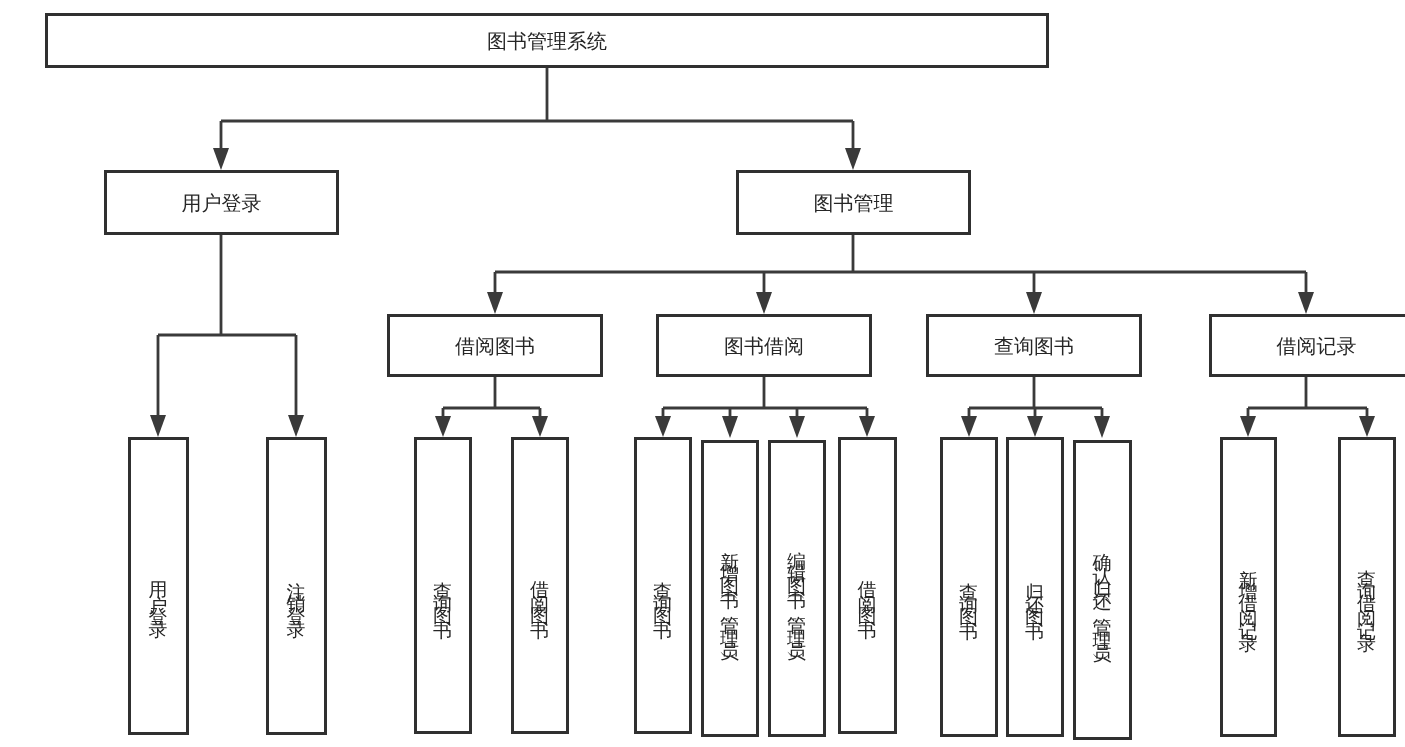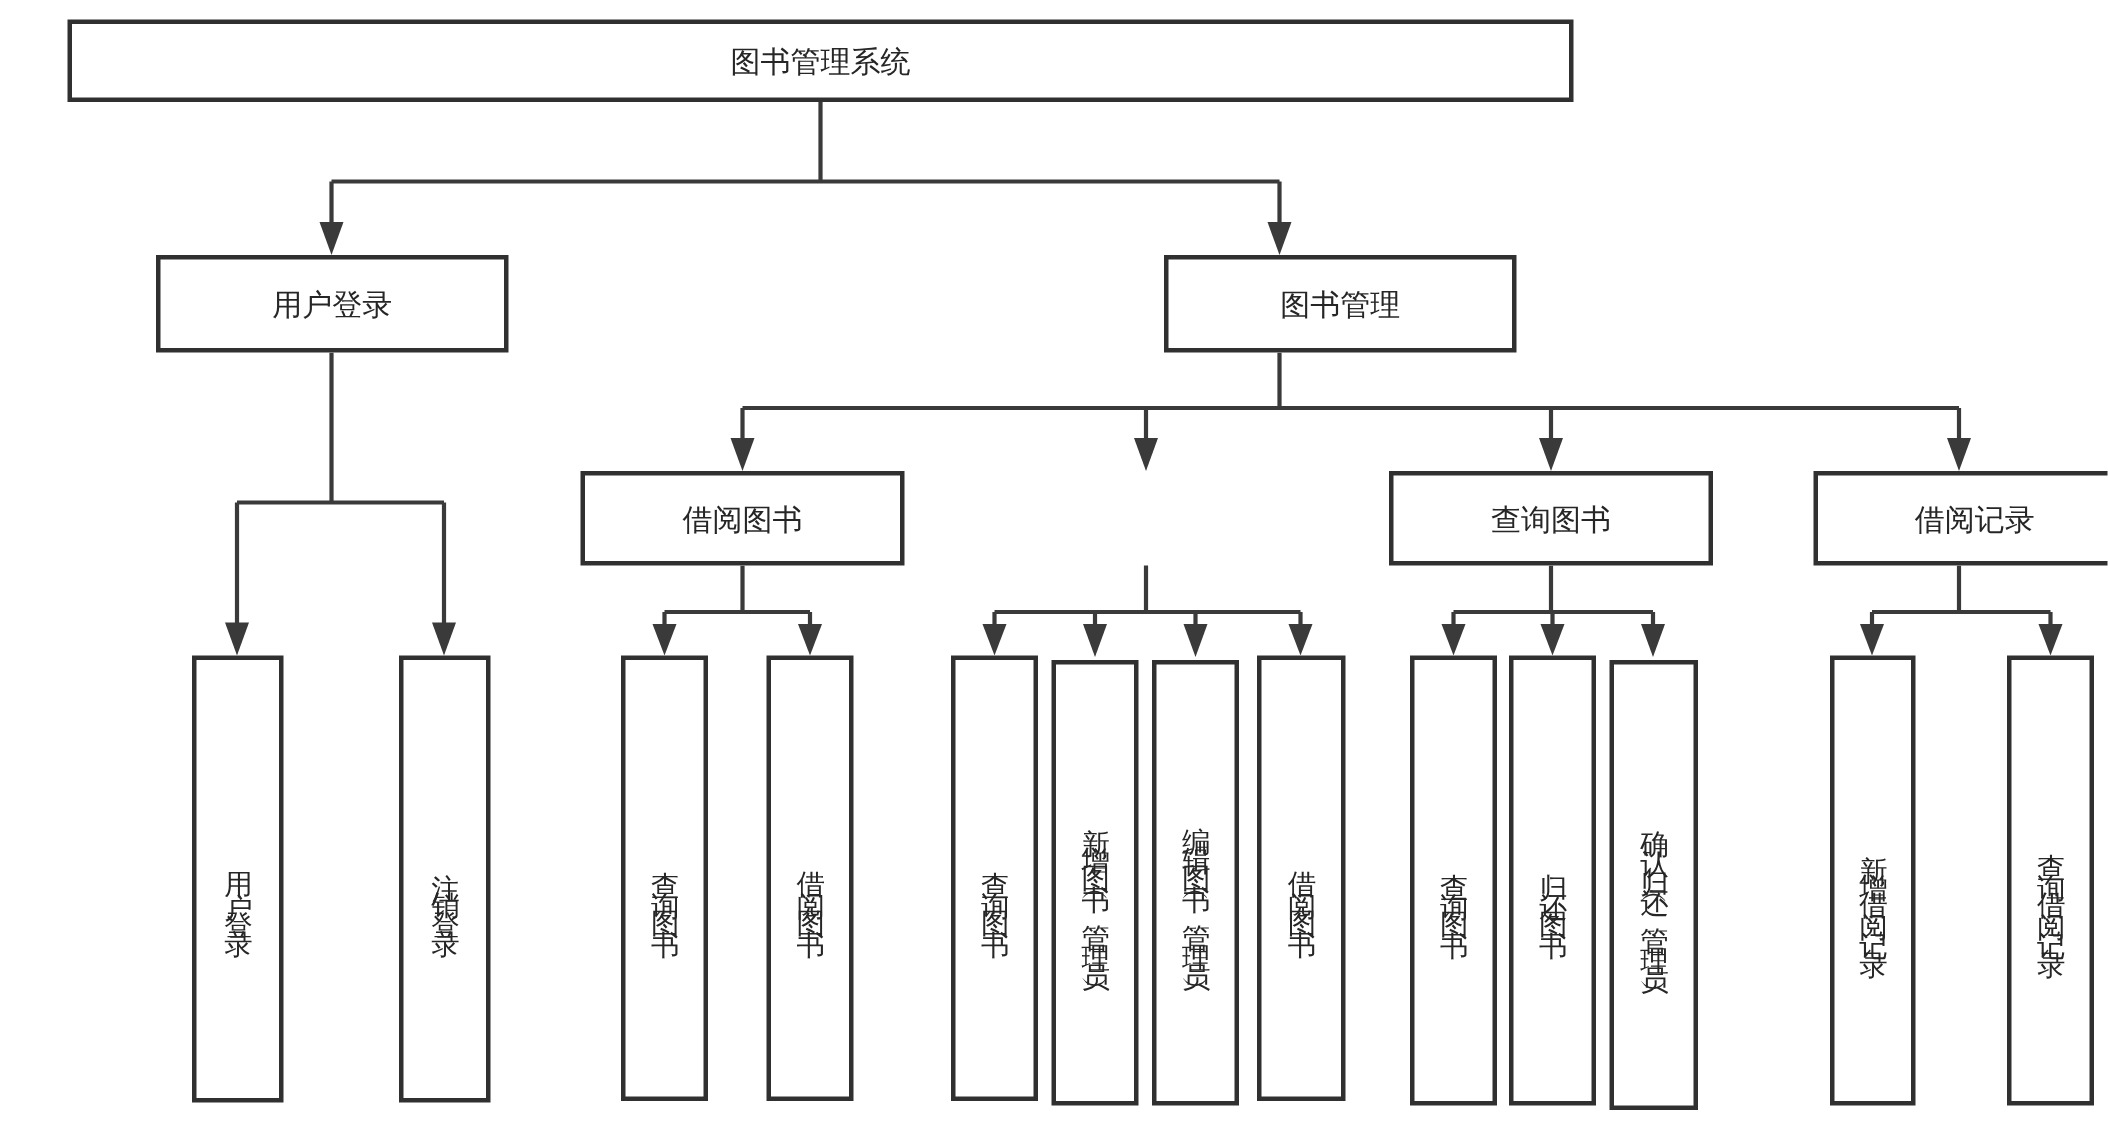--- a/index.html
+++ b/index.html
@@ -61,26 +61,29 @@
     </g>
   </svg>
 
   <div class="node hnode" style="left:21px;top:13px;width:1004px;height:55px">
     <span>图书管理系统</span>
   </div>
 
   <div class="node hnode" style="left:80px;top:170px;width:235px;height:65px">
     <span>用户登录</span>
   </div>
-  <div class="node hnode" style="left:752px;top:170px;width:235px;height:65px">
+  <div class="node hnode" style="left:712px;top:170px;width:235px;height:65px">
     <span>图书管理</span>
   </div>
 
   <div class="node hnode" style="left:363px;top:314px;width:216px;height:63px">
     <span>借阅图书</span>
+  </div>
+  <div class="node hnode" style="left:632px;top:314px;width:216px;height:63px">
+    <span>图书借阅</span>
   </div>
   <div class="node hnode" style="left:902px;top:314px;width:216px;height:63px">
     <span>查询图书</span>
   </div>
   <div class="node hnode" style="left:1185px;top:314px;width:215px;height:63px">
     <span>借阅记录</span>
   </div>
 
   <div class="node vnode" style="left:104px;top:437px;width:61px;height:298px">
     <span>用户登录</span>

